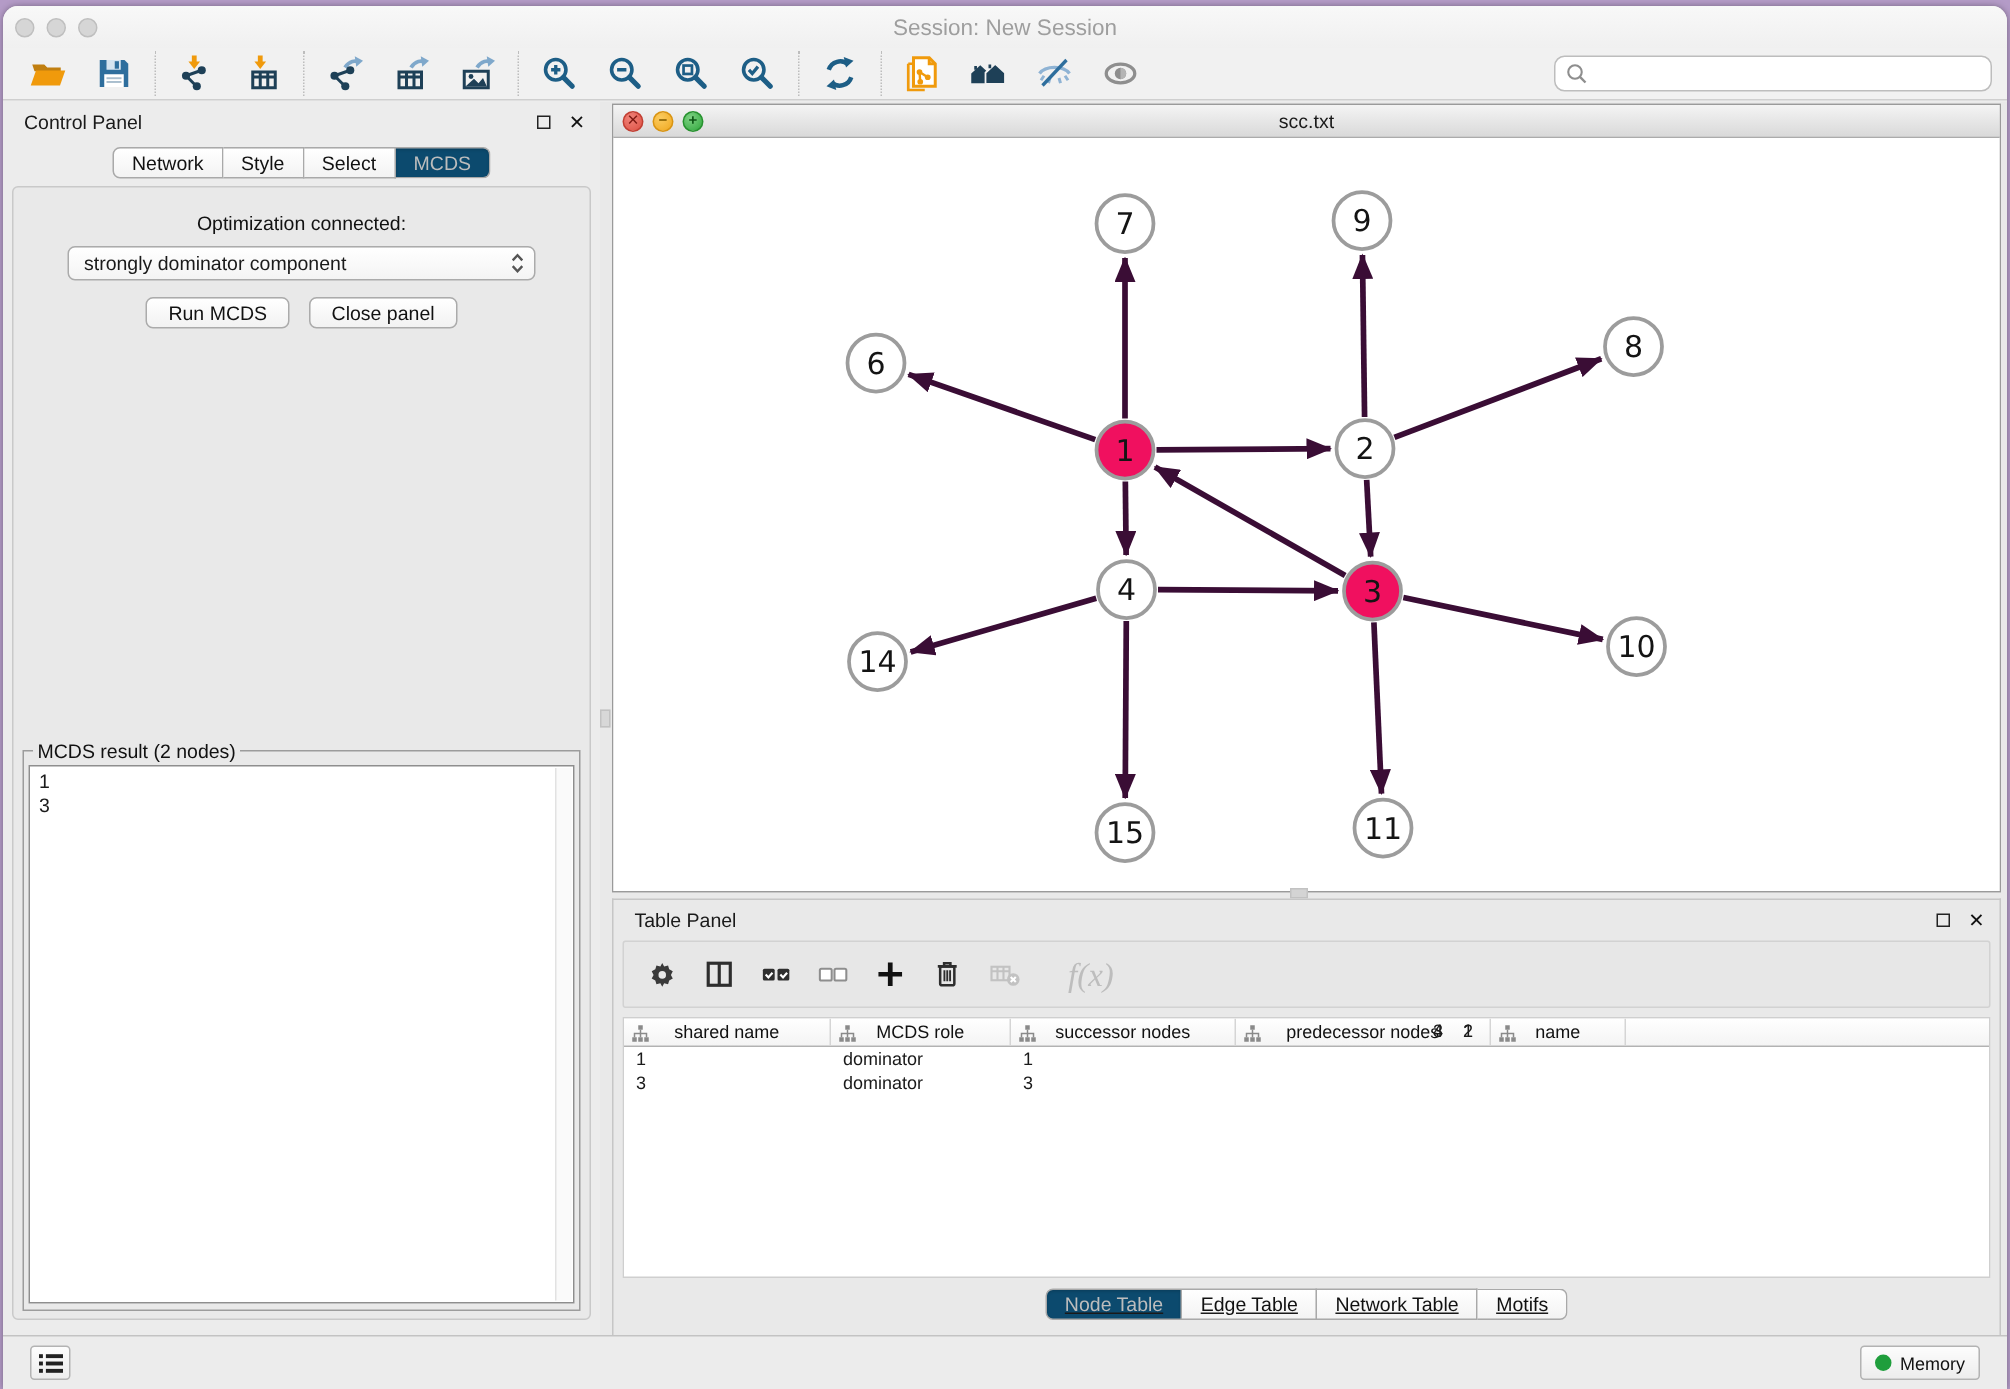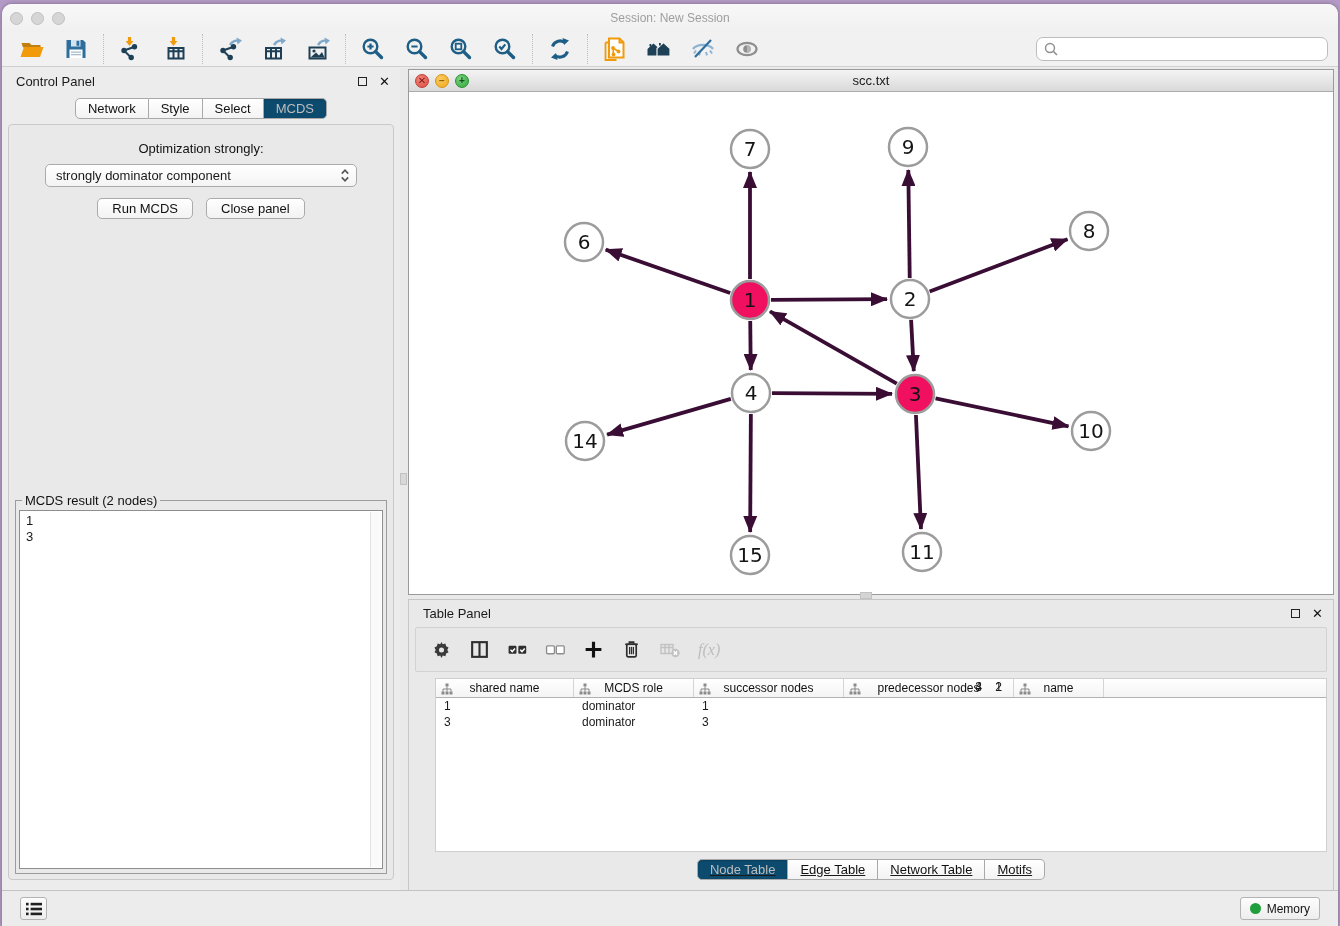--- a/index.html
+++ b/index.html
@@ -8,21 +8,21 @@
 
   .window { position:absolute; top:4px; left:2px; right:2px; bottom:0;
             background:#ECECEC; border-radius:10px 10px 0 0; overflow:hidden;
             box-shadow:0 0 4px rgba(0,0,0,.35); }
 
   
   .titlebar { position:absolute; top:0; left:0; right:0; height:28px;
               background:linear-gradient(#F8F8F8,#F0F0F0); display:flex; align-items:center; }
   .tl-group { display:flex; gap:8px; margin-left:8px; }
   .tl { width:13px; height:13px; border-radius:50%; background:#D6D6D6; border:1px solid #BFBFBF; }
-  .win-title { position:absolute; left:0; right:0; text-align:center; font-size:12px; color:#9E9E9E; }
+  .win-title { position:absolute; left:0; right:0; text-align:center; font-size:15px; color:#9E9E9E; }
 
   
   .toolbar { position:absolute; top:28px; left:0; right:0; height:35px;
              background:#F1F1F1; border-bottom:1px solid #CFCFCF;
              display:flex; align-items:center; padding-left:8px; }
   .tb { background:none; border:none; width:44px; height:32px; display:flex;
         align-items:center; justify-content:center; cursor:pointer; }
   .sep { width:1px; height:30px; border-left:1px dotted #BDBDBD; margin:0 5px; }
   .search { margin-left:auto; margin-right:10px; width:292px; height:24px; background:#FFF;
             border:1px solid #BDBDBD; border-radius:7px; display:flex; align-items:center; padding:0 6px; }
@@ -89,24 +89,24 @@
   .net-title { position:absolute; left:0; right:0; text-align:center; font-size:13px; color:#1a1a1a; }
   .net-canvas { position:relative; width:100%; height:502px; background:#FFF; }
 
   
   .table-panel { position:absolute; left:0; right:0; top:531px; bottom:0; background:#E9E9E9;
                  border:1px solid #C6C6C6; border-bottom:none; }
   .tbl-toolbar { position:absolute; left:6px; right:6px; top:27px; height:45px;
                  background:#E7E7E7; border:1px solid #D2D2D2; border-radius:2px;
                  display:flex; align-items:center; gap:17px; padding-left:15px; }
   .tbl-toolbar .ti { background:none; border:none; display:flex; align-items:center; cursor:pointer; }
-  .fx { font-family:"Liberation Serif",serif; font-style:italic; font-size:16px; color:#BDBDBD; }
+  .fx { font-family:"Liberation Serif",serif; font-style:italic; font-size:22px; color:#BDBDBD;margin-left:14px; }
 
   .tbl-wrap { position:absolute; left:6px; right:6px; top:78px; bottom:38px;
-              background:#FFF; border:1px solid #CFCFCF; overflow:hidden;margin-left:20px; }
+              background:#FFF; border:1px solid #CFCFCF; overflow:hidden; }
   .tbl-header { display:flex; height:19px; border-bottom:1px solid #B2B2B2;
                 background:linear-gradient(#FFFFFF,#F4F4F4); }
   .th { position:relative; display:flex; align-items:center; justify-content:center;
         font-size:12px; color:#111; border-right:1px solid #D5D5D5; flex:none; }
   .th svg { position:absolute; left:5px; top:4px; }
   .th-fill { flex:1; border-right:none; }
   .tr { display:flex; height:16px; }
   .td { font-size:12px; line-height:16px; flex:none; padding:0 8px; white-space:nowrap; overflow:hidden; }
   .td.right { text-align:right; padding-right:10px; }
 
@@ -309,21 +309,21 @@
         <span class="float-ic"></span>
         <span class="close-ic">✕</span>
       </div>
       <div class="cp-tabs" id="cp-tabs">
           <span class="tab">Network</span>
           <span class="tab">Style</span>
           <span class="tab">Select</span>
           <span class="tab selected">MCDS</span>
         </div>
       <div class="cp-content">
-        <div class="opt-label">Optimization strongly:</div>
+        <div class="opt-label">Optimization connected:</div>
         <div class="combo">
           <span>strongly dominator component</span>
           <svg width="10" height="15" viewBox="0 0 10 15">
             <path d="M1.8 5.6 L5 2.2 8.2 5.6" fill="none" stroke="#555" stroke-width="1.6"></path>
             <path d="M1.8 9.4 L5 12.8 8.2 9.4" fill="none" stroke="#555" stroke-width="1.6"></path>
           </svg>
         </div>
         <div class="btn-row">
           <button class="btn">Run MCDS</button>
           <button class="btn">Close panel</button>

